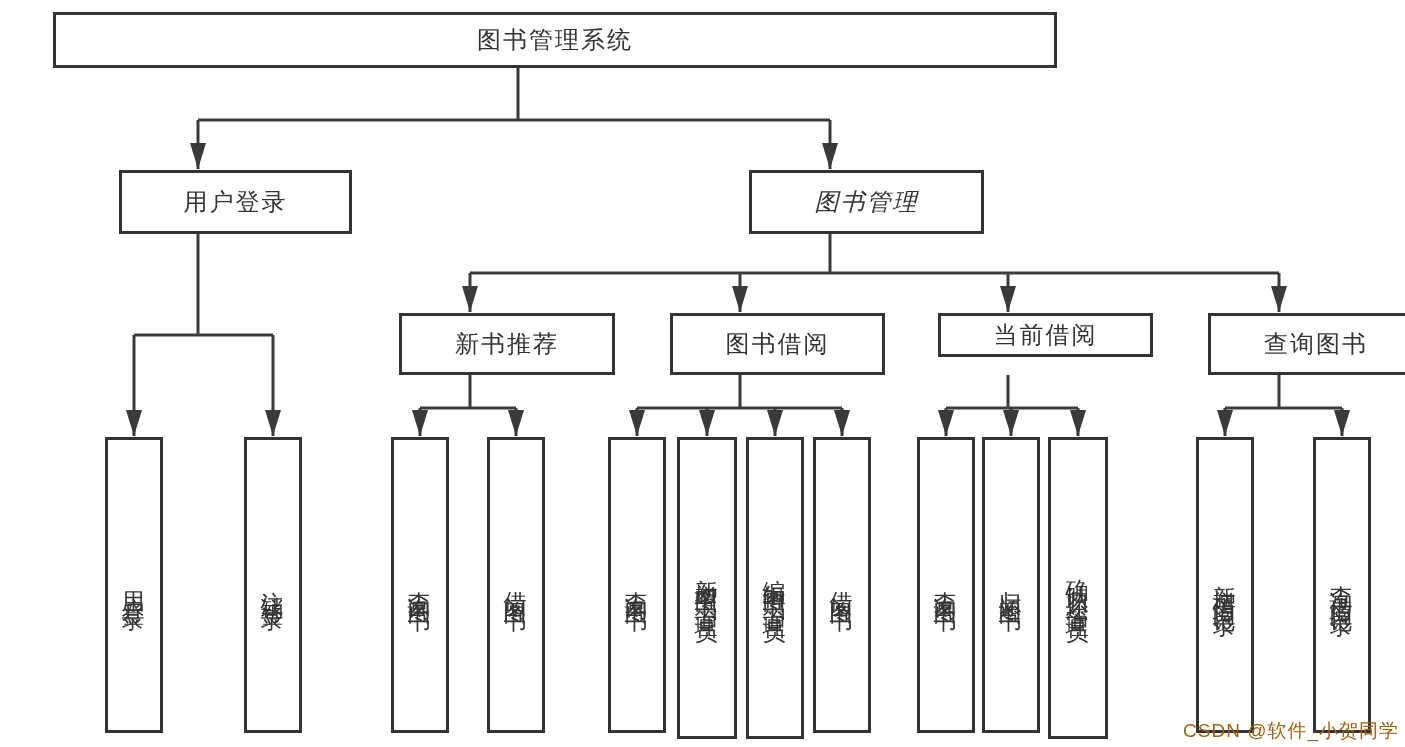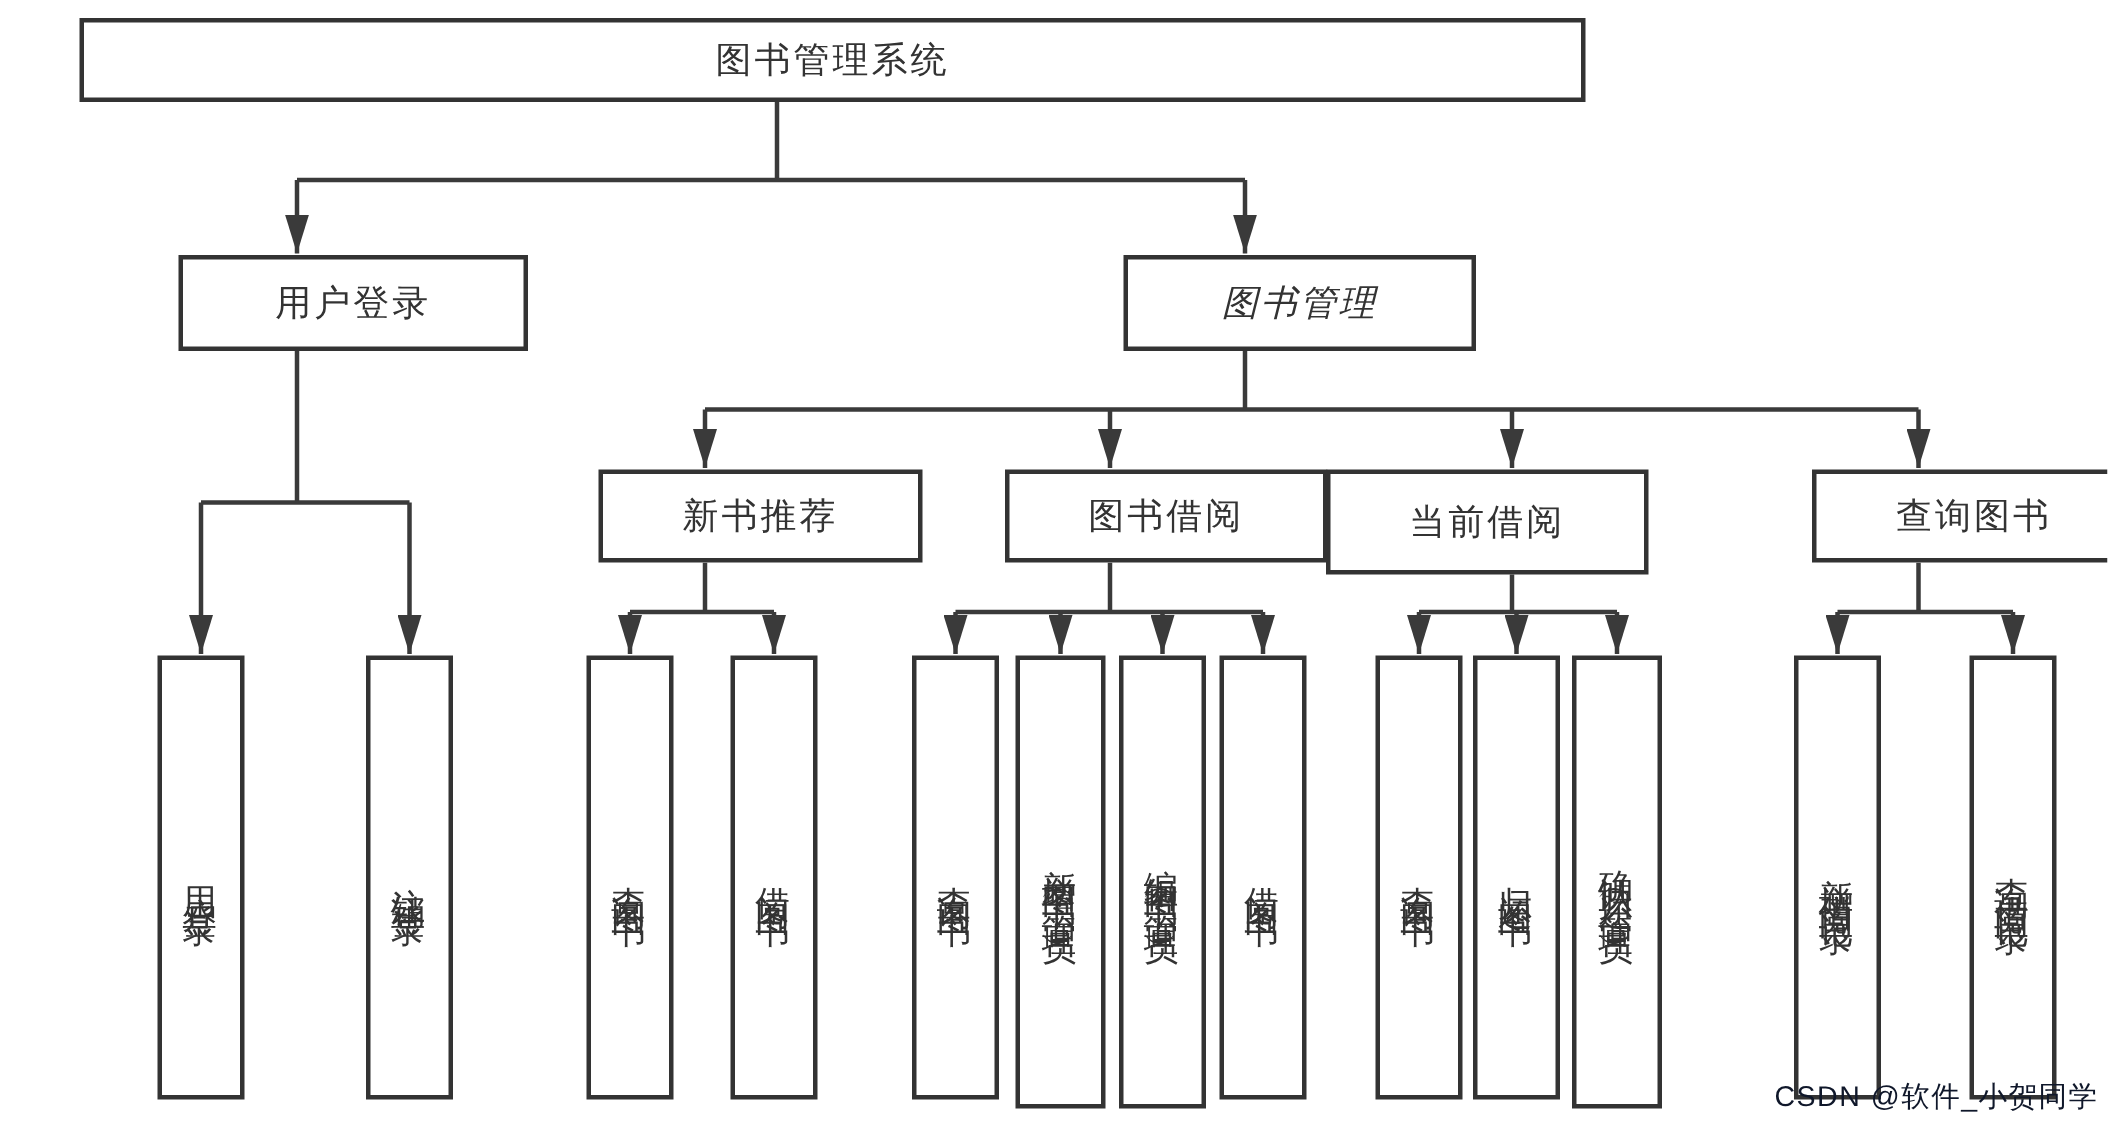--- a/index.html
+++ b/index.html
@@ -41,21 +41,21 @@
     font-size: 23px;
     letter-spacing: 6px;
     white-space: nowrap;
     color: #333333;
   }
   .watermark {
     position: absolute;
     right: 6px;
     bottom: 3px;
     font-size: 19px;
-    color: #0f172a;
+    color: #a16207;
     letter-spacing: 1px;
     z-index: 5;
     white-space: nowrap;
     margin-top: 36px;
   }
   svg path { stroke: #3a3a3a; stroke-width: 3; fill: none; }
 </style>
 </head>
 <body>
 
@@ -123,21 +123,21 @@
     </g>
   </svg>
 
   <div class="box h-box root-box" style="left:16px; top:12px; width:1004px; height:56px;">图书管理系统</div>
 
   <div class="box h-box" style="left:82px; top:170px; width:233px; height:64px;">用户登录</div>
   <div class="box h-box" style="left:712px; top:170px; width:235px; height:64px;font-style:italic;">图书管理</div>
 
   <div class="box h-box" style="left:362px; top:313px; width:216px; height:62px;">新书推荐</div>
   <div class="box h-box" style="left:633px; top:313px; width:215px; height:62px;">图书借阅</div>
-  <div class="box h-box" style="left:847px; top:313px; width:215px; height:70px;">当前借阅</div>
+  <div class="box h-box" style="left:901px; top:313px; width:215px; height:44px;">当前借阅</div>
   <div class="box h-box" style="left:1171px; top:313px; width:216px; height:62px;">查询图书</div>
 
   <div class="box v-box" style="left:105px; top:437px; width:58px; height:296px;">
     <span>用户登录</span>
   </div>
   <div class="box v-box" style="left:244px; top:437px; width:58px; height:296px;">
     <span>注销登录</span>
   </div>
 
   <div class="box v-box" style="left:391px; top:437px; width:58px; height:296px;">

